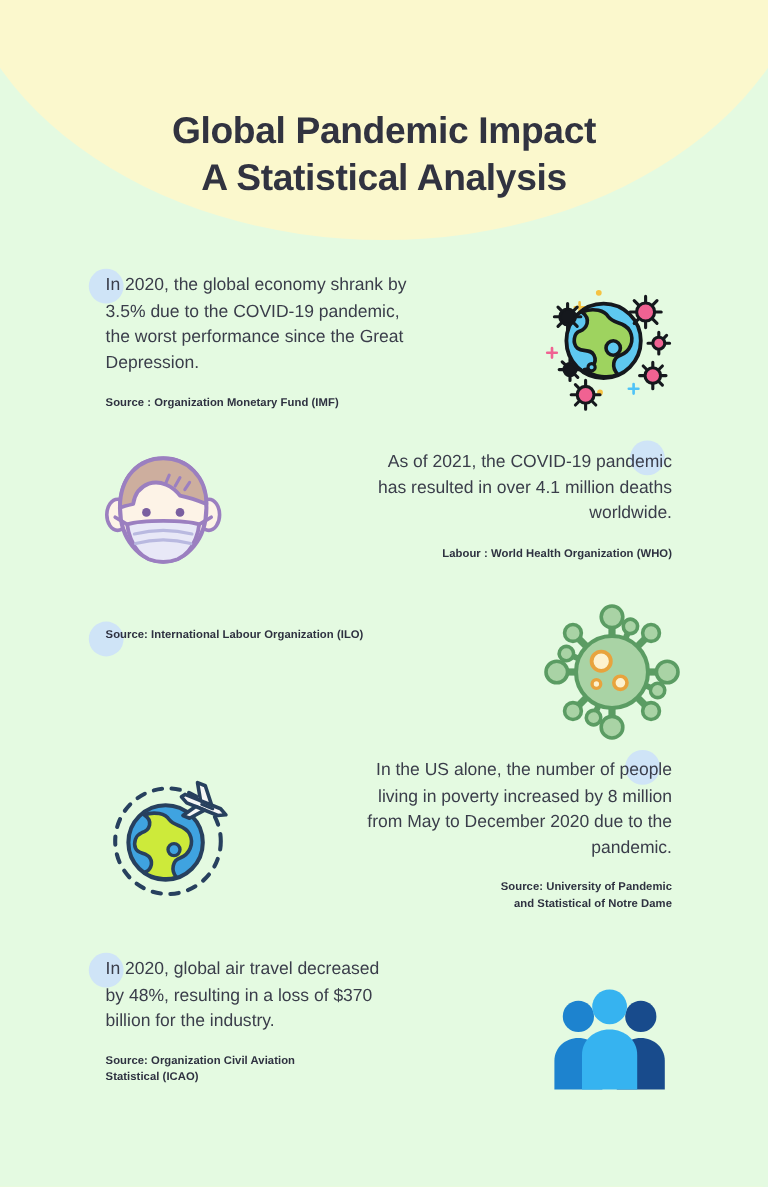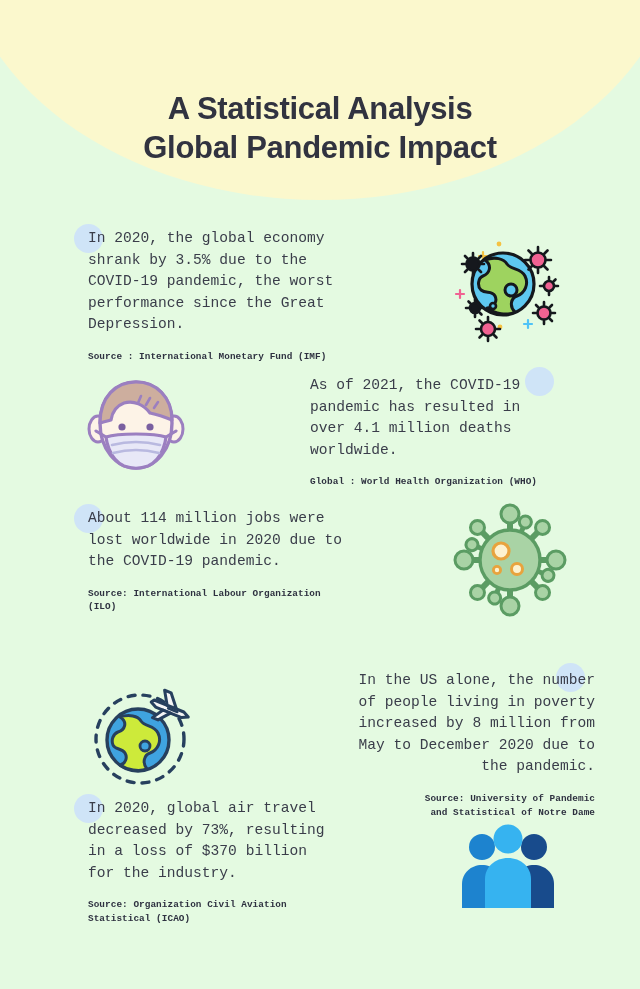--- a/index.html
+++ b/index.html
@@ -42,21 +42,21 @@
   #header-title .tline { display: block; }
 
   
   .row {
     position: absolute;
     left: 0;
     width: 640px;
     z-index: 2;
     box-sizing: border-box;
   }
-  .txtcol { position: relative; box-sizing: border-box; font-family: Liberation Mono, monospace; }
+  .txtcol { position: relative; box-sizing: border-box; }
   .blob {
     position: absolute;
     width: 29px;
     height: 29px;
     border-radius: 50%;
     background: #cfe4f7;
     z-index: -1;
   }
   .stat {
     color: #3a3d4a;
@@ -82,57 +82,57 @@
 
   
   
   #row-economy          { top: 228px; }
   #row-economy .txtcol  { margin-left: 88px; width: 255px; }
   #row-economy .blob    { left: -14px; top: -4px; }
   #row-economy .icon-wrap { left: 440px; top: -4px; width: 130px; height: 120px; }
 
   
   #row-deaths           { top: 375px; }
-  #row-deaths .txtcol   { margin-left: 310px; width: 250px; }
+  #row-deaths .txtcol   { margin-left: 310px; width: 250px; text-align: right; }
   #row-deaths .blob     { right: 6px; top: -8px; left: auto; }
   #row-deaths .icon-wrap{ left: 78px; top: -5px; width: 115px; height: 110px; }
 
   
   #row-jobs             { top: 508px; }
   #row-jobs .txtcol     { margin-left: 88px; width: 255px; }
   #row-jobs .blob       { left: -14px; top: -4px; }
   #row-jobs .icon-wrap  { left: 452px; top: -6px; width: 115px; height: 115px; }
 
   
-  #row-poverty          { top: 670px; padding-left: 35px; }
+  #row-poverty          { top: 632px; }
   #row-poverty .txtcol  { margin-left: 300px; width: 260px; text-align: right; }
   #row-poverty .blob    { right: 10px; top: -7px; left: auto; }
   #row-poverty .icon-wrap { left: 82px; top: 9px; width: 115px; height: 115px; }
 
   
   #row-travel           { top: 798px; }
   #row-travel .txtcol   { margin-left: 88px; width: 240px; }
   #row-travel .blob     { left: -14px; top: -4px; }
   #row-travel .icon-wrap{ left: 448px; top: 18px; width: 120px; height: 100px; }
 </style>
 </head>
 <body>
 
 <div id="header-band"></div>
 
 <h1 id="header-title">
+  <span class="tline">Global Pandemic Impact</span>
   <span class="tline">A Statistical Analysis</span>
-  <span class="tline">Global Pandemic Impact</span>
 </h1>
 
 <div class="row" id="row-economy">
   <div class="txtcol">
     <div class="blob"></div>
     <p class="stat">In 2020, the global economy shrank by 3.5% due to the COVID-19 pandemic, the worst performance since the Great Depression.</p>
-    <p class="source">Source : International Monetary Fund (IMF)</p>
+    <p class="source">Source : Organization Monetary Fund (IMF)</p>
   </div>
   <div class="icon-wrap">
     <svg width="120" height="112" viewBox="0 0 120 112">
 
       <g stroke="#f5c242" stroke-width="2.2" stroke-linecap="round">
         <path d="M38 24 L38 32 M34 28 L42 28"></path>
       </g>
       <g stroke="#f06292" stroke-width="2.2" stroke-linecap="round">
         <path d="M15 62 L15 70 M11 66 L19 66"></path>
       </g>
@@ -174,21 +174,21 @@
         </g>
       </g>
     </svg>
   </div>
 </div>
 
 <div class="row" id="row-deaths">
   <div class="txtcol">
     <div class="blob"></div>
     <p class="stat">As of 2021, the COVID-19 pandemic has resulted in over 4.1 million deaths worldwide.</p>
-    <p class="source">Global : World Health Organization (WHO)</p>
+    <p class="source">Labour : World Health Organization (WHO)</p>
   </div>
   <div class="icon-wrap">
     <svg width="104" height="104" viewBox="0 0 104 104">
 
       <ellipse cx="14" cy="56" rx="9" ry="13" fill="#fdf3e7" stroke="#9b7fc0" stroke-width="3"></ellipse>
       <ellipse cx="90" cy="56" rx="9" ry="13" fill="#fdf3e7" stroke="#9b7fc0" stroke-width="3"></ellipse>
 
       <path d="M16 50 C16 24 32 9 52 9 C72 9 88 24 88 50 C88 76 72 95 52 95 C32 95 16 76 16 50 Z" fill="#fdf3e7" stroke="#9b7fc0" stroke-width="3.4"></path>
 
       <path d="M16 50 C16 24 32 9 52 9 C72 9 88 24 88 47 C88 47 76 42 66 40 C60 32 50 27 40 30 C32 33 28 40 27 47 C23 48 19 49 16 50 Z" fill="#cdae9e" stroke="#9b7fc0" stroke-width="3.2" stroke-linejoin="round"></path>
@@ -210,21 +210,20 @@
         <path d="M22 64 L12 58"></path>
         <path d="M82 64 L92 58"></path>
       </g>
     </svg>
   </div>
 </div>
 
 <div class="row" id="row-jobs">
   <div class="txtcol">
     <div class="blob"></div>
-    <p class="stat">About 114 million jobs were lost worldwide in 2020 due to the COVID-19 pandemic.</p>
     <p class="source">Source: International Labour Organization (ILO)</p>
   </div>
   <div class="icon-wrap">
     <svg width="106" height="106" viewBox="0 0 106 106">
       <g fill="#a9d3a5" stroke="#5b9c63" stroke-width="3">
         <g transform="translate(53,53)">
           <g>
               <path d="M0 -30 L0 -40" stroke-width="6"></path>
               <circle cx="0" cy="-46" r="9"></circle>
             </g>
@@ -305,21 +304,21 @@
           <path d="M0 2.5 L10 2.5"></path>
         </g>
       </g>
     </svg>
   </div>
 </div>
 
 <div class="row" id="row-travel">
   <div class="txtcol">
     <div class="blob"></div>
-    <p class="stat">In 2020, global air travel decreased by 73%, resulting in a loss of $370 billion for the industry.</p>
+    <p class="stat">In 2020, global air travel decreased by 48%, resulting in a loss of $370 billion for the industry.</p>
     <p class="source">
       <span>Source: Organization Civil Aviation</span><br>
       <span>Statistical (ICAO)</span>
     </p>
   </div>
   <div class="icon-wrap">
     <svg width="100" height="84" viewBox="0 0 100 84">
 
       <circle cx="24" cy="23" r="13" fill="#1d83cf"></circle>
       <path d="M4 84 L4 60 C4 49 13 41 24 41 C35 41 44 49 44 60 L44 84 Z" fill="#1d83cf"></path>

